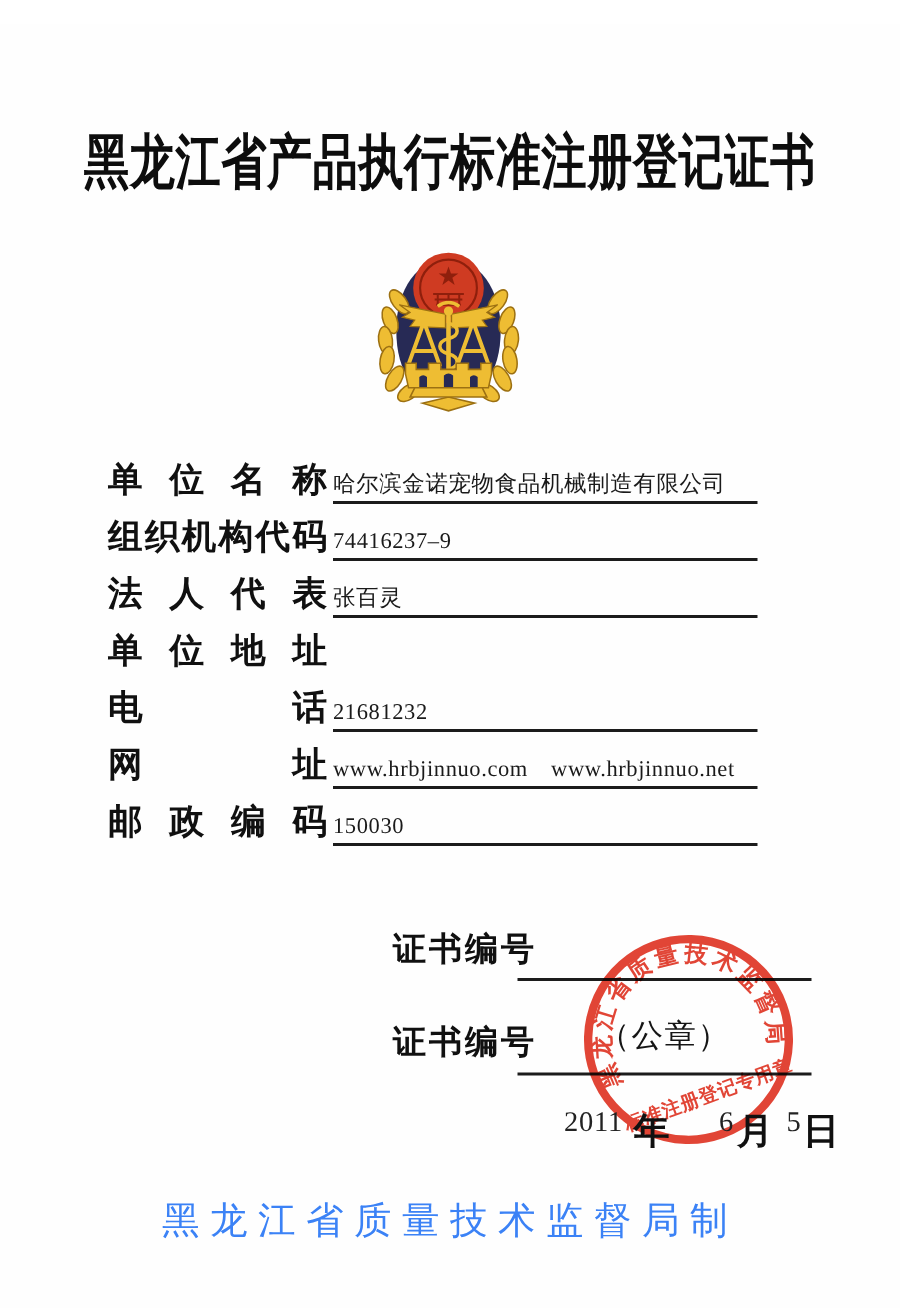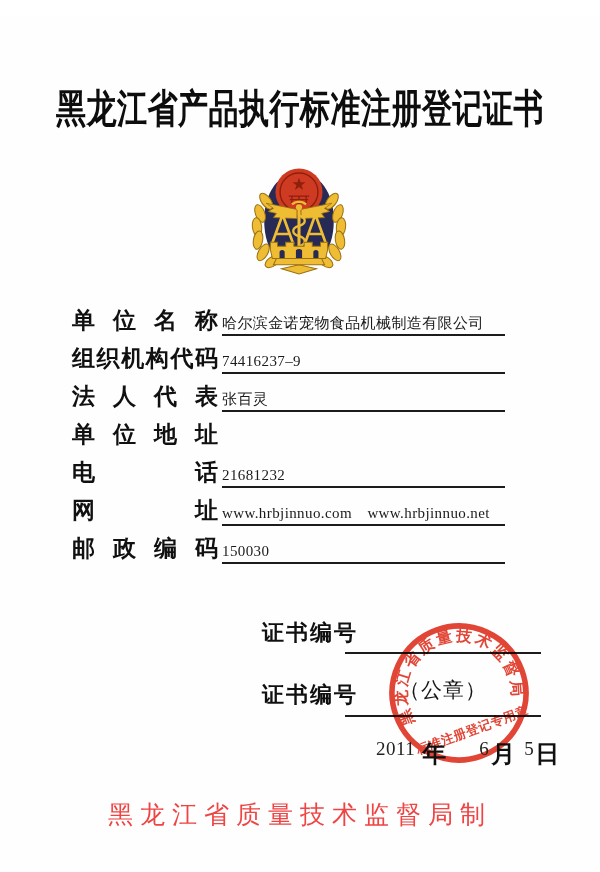--- a/index.html
+++ b/index.html
@@ -132,21 +132,21 @@
   .dn-day   { margin-left: 9px; }
   .du-day   { margin-left: 1px; }
   
   .footer {
     position: absolute;
     left: 0; top: 784px;
     width: 600px;
     text-align: center;
     font-size: 25px;
     letter-spacing: 7px;
-    color: #ef4444;
+    color: #3b82f6;
     line-height: 1.2;
   }
 </style>
 </head>
 <body>
 
 <div class="page">
 
   <h1 class="title">黑龙江省产品执行标准注册登记证书</h1>
 

